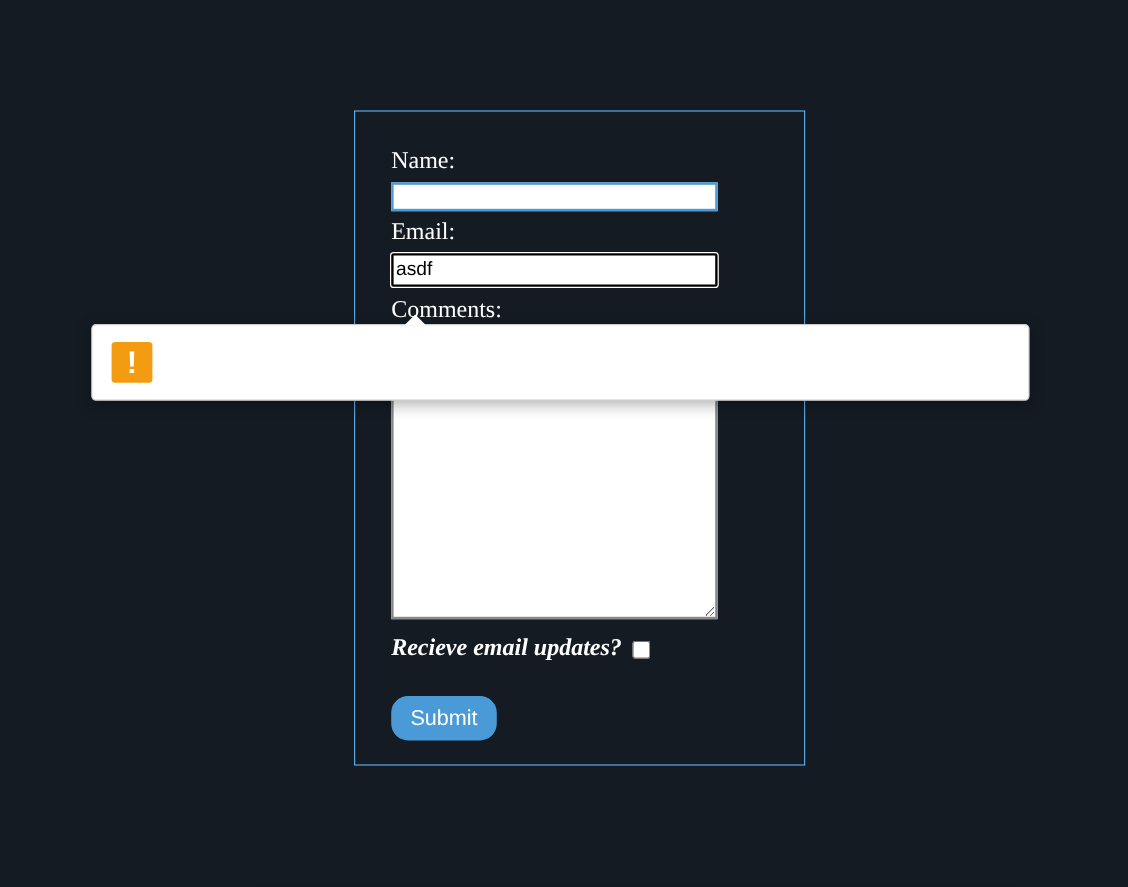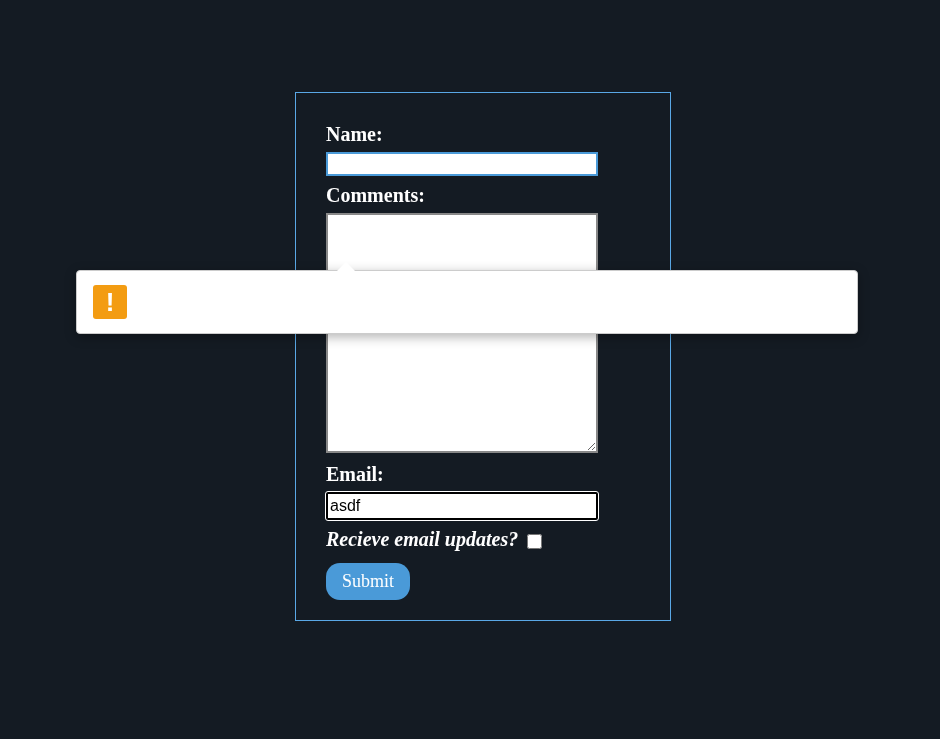--- a/index.html
+++ b/index.html
@@ -19,21 +19,21 @@
       border: 1px solid #5aa8e6;
       padding: 30px 30px 20px 30px;
     }
     .field {
       margin-bottom: 6px;
     }
     .field label {
       display: block;
       color: #ffffff;
       font-size: 20px;
-      font-weight: bold;
+      font-weight: normal;
       margin-bottom: 6px;
     }
     .text-input {
       width: 272px;
       height: 24px;
       background: #ffffff;
       border: 2px solid #4a9ad8;
       font-family: inherit;
       font-size: 16px;
       padding: 0 2px;
@@ -54,40 +54,40 @@
       height: 240px;
       background: #ffffff;
       border: 2px solid #888888;
       resize: both;
       font-family: inherit;
       font-size: 16px;
       padding: 2px;
     }
     .checkbox-row {
       margin-top: 8px;
-      margin-bottom: 12px;
+      margin-bottom: 28px;
       color: #ffffff;
       font-size: 20px;
       font-style: italic;
       font-weight: bold;
     }
     .checkbox-row input[type="checkbox"] {
       width: 15px;
       height: 15px;
       margin-left: 4px;
       vertical-align: middle;
     }
     .submit-btn {
       background: #4a9ad8;
       color: #ffffff;
       border: none;
       border-radius: 14px;
       padding: 8px 16px;
       font-size: 18px;
-      font-family: Liberation Serif, serif;
+      font-family: Liberation Sans, sans-serif;
       cursor: pointer;
     }
     .validation-tooltip {
       position: absolute;
       left: 76px;
       top: 270px;
       width: 782px;
       background: #ffffff;
       border: 1px solid #cccccc;
       border-radius: 4px;
@@ -129,27 +129,27 @@
     }
   </style>
 </head>
 <body>
 
 <div class="form-container">
   <div class="field">
     <label>Name:</label>
     <input type="text" class="text-input" value="" style="">
   </div>
+  <div class="field">
+    <label>Email:</label>
+    <input type="text" class="email-input" value="asdf" style="">
+  </div>
   <div class="field" style="margin-top:8px">
     <label>Comments:</label>
     <textarea class="comments-input" style=""></textarea>
-  </div>
-  <div class="field">
-    <label>Email:</label>
-    <input type="text" class="email-input" value="asdf" style="">
   </div>
   <div class="checkbox-row">
     <span>Recieve email updates?</span>
     <input type="checkbox" style="">
   </div>
   <button class="submit-btn">Submit</button>
 </div>
 
 <div class="validation-tooltip">
   <div class="warn-icon">!</div>

